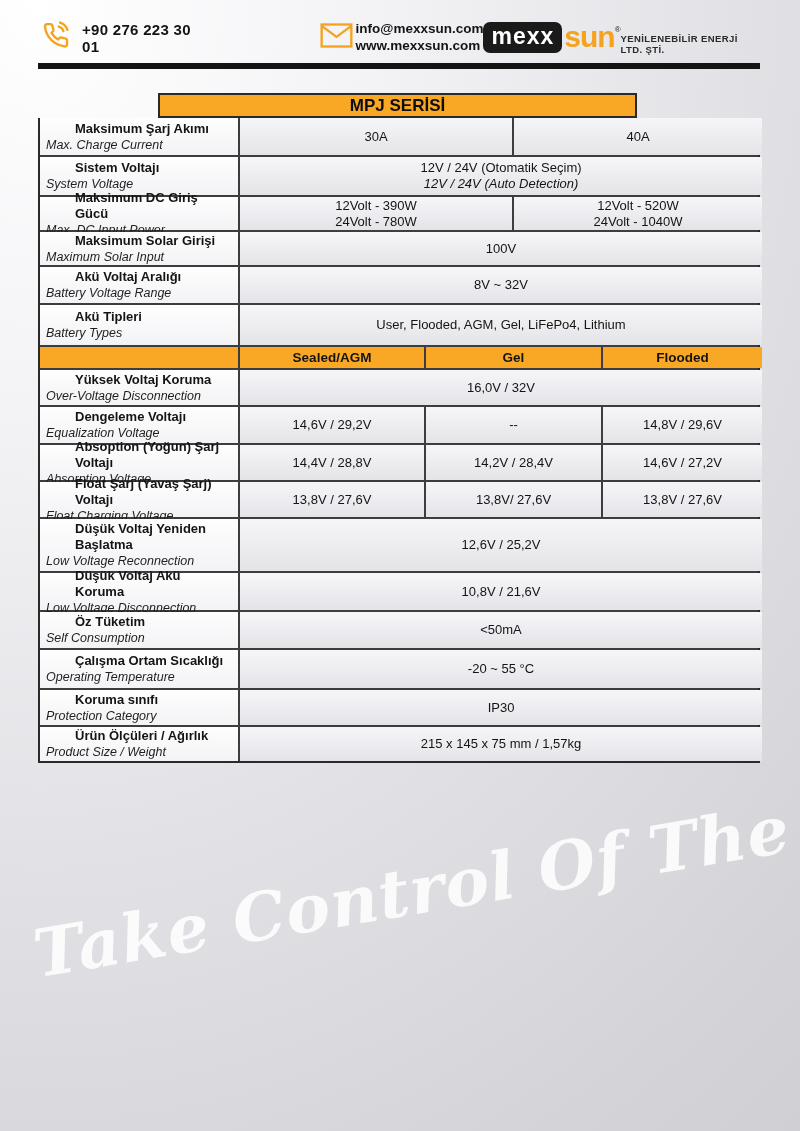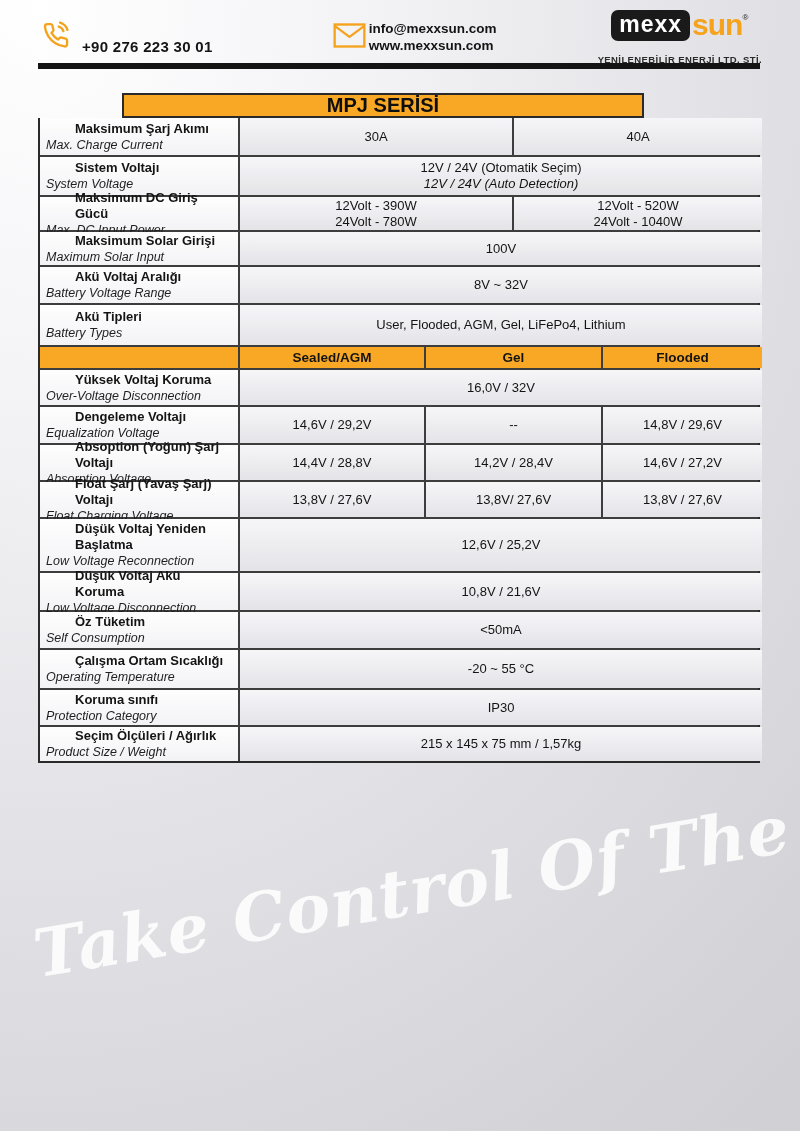--- a/index.html
+++ b/index.html
@@ -10,36 +10,36 @@
     background: radial-gradient(150% 130% at 5% 0%, #ffffff 0%, #f3f2f5 28%, #e2e1e5 58%, #d4d3d8 88%, #d0cfd4 100%);
   }
 
   
   .header { position:absolute; top:14px; left:40px; width:722px; height:46px; display:flex; align-items:center; }
   .contact-group { display:flex; align-items:flex-end; gap:10px; }
   .phone-number { font-size:15px; font-weight:bold; letter-spacing:.3px; }
   .email-group { display:flex; align-items:center; gap:3px; margin-left:120px; }
   .email-lines { display:flex; flex-direction:column; line-height:17px; }
   .email-lines span { font-size:13.5px; font-weight:bold; }
-  .logo { margin-left:auto; display:flex; flex-direction:column; align-items:center; }
+  .logo { margin-left:auto; display:flex; flex-direction:row; align-items:center; }
   .logo-row { display:flex; align-items:center; }
   .logo-box { background:#1a1a1a; border-radius:7px; padding:3px 8px 5px 8px; color:#fff;
               font-size:23px; font-weight:bold; letter-spacing:1px; line-height:1; }
   .logo-sun { color:#F5A31D; font-size:30px; font-weight:800; letter-spacing:-1px; line-height:1; margin-left:2px; }
   .logo-reg { color:#1a1a1a; font-size:8px; vertical-align:top; position:relative; top:-8px; }
   .logo-caption { margin-top:13px; font-size:9.5px; font-weight:bold; color:#2a2a2a; letter-spacing:.4px; }
 
   .divider-bar { position:absolute; top:63px; left:38px; width:722px; height:6px; background:#141414; }
 
   
   .spec { position:absolute; top:93px; left:38px; width:722px; font-size:13px; }
   .series-header {
-    margin-left:84px; width:522px; height:25px; background:#F9A825;
+    margin-left:120px; width:479px; height:25px; background:#F9A825;
     border:2px solid #2a2a2a; display:flex; align-items:center; justify-content:center;
-    font-weight:bold; font-size:20px; color:#0e0e0e;
+    font-weight:bold; font-size:17px; color:#0e0e0e;
   }
   .rows { border:2px solid #2a2a2a; border-top:none; }
   .row { display:flex; border-top:2px solid #3d3d3d; }
   .row.first { border-top:none; }
   .label-cell { width:200px; flex:none; padding:2px 6px; border-right:2px solid #3d3d3d;
                 background:linear-gradient(#fefefe,#f3f2f5);
                 display:flex; flex-direction:column; justify-content:center; }
   .label-tr { font-weight:bold; font-size:13px; line-height:16px;padding-left:29px; }
   .label-en { font-style:italic; font-size:12.5px; line-height:16px; color:#1f1f1f; }
   .val { display:flex; flex-direction:column; align-items:center; justify-content:center;
@@ -248,21 +248,21 @@
       <div class="row" style="height:37px">
         <div class="label-cell">
           <span class="label-tr">Koruma sınıfı</span>
           <span class="label-en">Protection Category</span>
         </div>
         <div class="val vspan">IP30</div>
       </div>
 
       <div class="row" style="height:36px">
         <div class="label-cell">
-          <span class="label-tr">Seçim Ölçüleri / Ağırlık</span>
+          <span class="label-tr">Ürün Ölçüleri / Ağırlık</span>
           <span class="label-en">Product Size / Weight</span>
         </div>
         <div class="val vspan">215 x 145 x 75 mm / 1,57kg</div>
       </div>
 
     </div>
   </div>
 
   <div class="watermark">Take Control Of The Sun</div>
 

